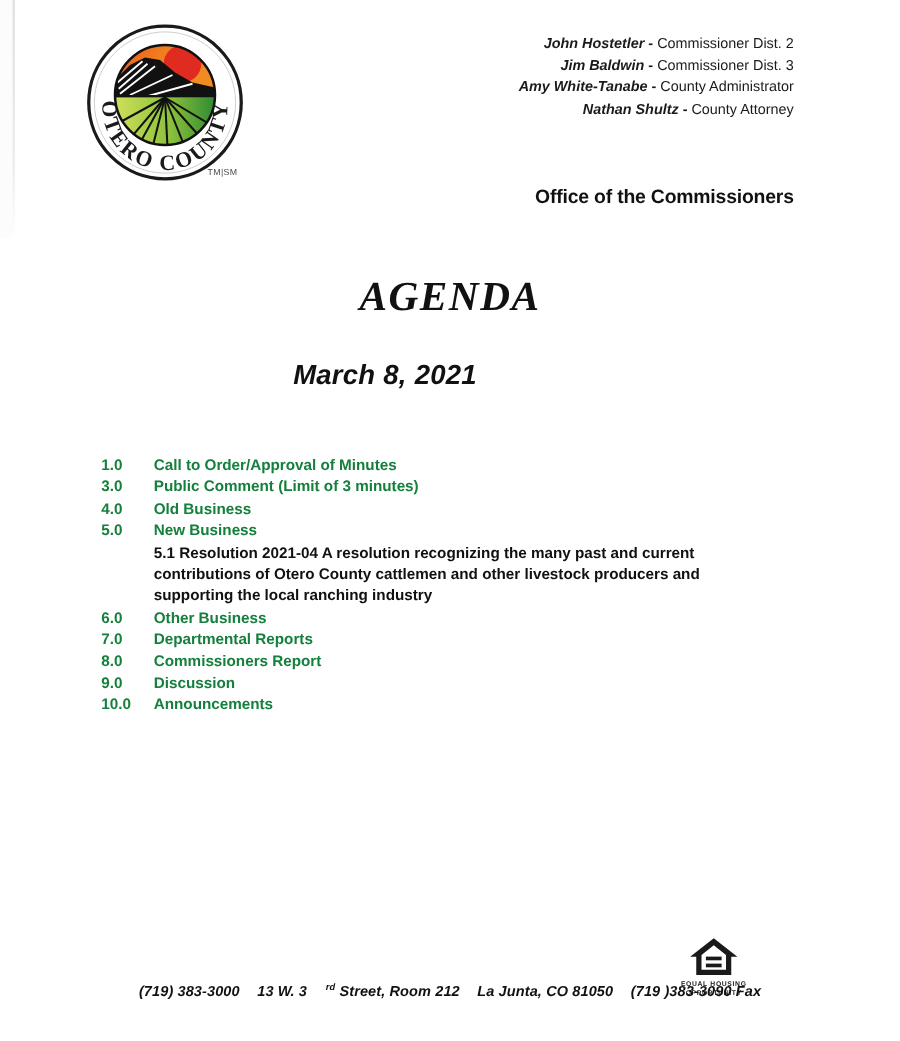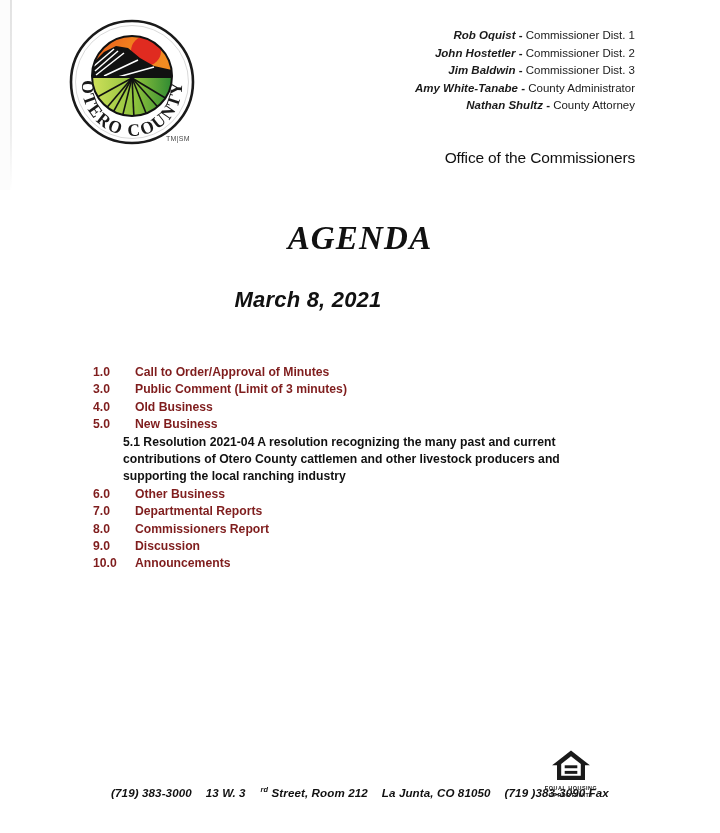--- a/index.html
+++ b/index.html
@@ -80,21 +80,21 @@
     font-style: italic;
   }
   .official-sep { font-weight: bold; }
   .official-title { font-weight: normal; font-style: normal; }
 
   .office-title {
     position: absolute;
     right: 85px;
     top: 149px;
     font-size: 15.5px;
-    font-weight: normal;
+    font-weight: bold;
     letter-spacing: -0.15px;
     color: #111;
     white-space: nowrap;
   }
 
   
   .agenda-title {
     position: absolute;
     left: 0;
     top: 220px;
@@ -126,22 +126,21 @@
     left: 81px;
     top: 364px;
     width: 520px;
   }
   .agenda-row {
     display: flex;
     align-items: flex-start;
     font-size: 12.2px;
     font-weight: bold;
     line-height: 17.4px;
-    color: #7f1d1d;
-    margin-left: 12px;
+    color: #15803d;
   }
   .agenda-num {
     width: 42px;
     flex: 0 0 42px;
   }
   .agenda-label {
     flex: 1 1 auto;
   }
   .agenda-sub {
     margin-left: 42px;
@@ -247,25 +246,20 @@
 
         <path id="ringPath" d="M 14 68 A 50 50 0 0 0 114 68" fill="none"></path>
         <text font-family="'Liberation Serif', serif" font-size="17.5" font-weight="bold" fill="#1a1a1a" letter-spacing="2">
           <textPath href="#ringPath" startOffset="50%" text-anchor="middle">OTERO COUNTY</textPath>
         </text>
       </svg>
     </div>
     <div class="tmsm">TM|SM</div>
 
     <div class="officials">
-      <div class="official-line">
-        <span class="official-name">Rob Oquist</span>
-        <span class="official-sep">-</span>
-        <span class="official-title">Commissioner Dist. 1</span>
-      </div>
       <div class="official-line">
         <span class="official-name">John Hostetler</span>
         <span class="official-sep">-</span>
         <span class="official-title">Commissioner Dist. 2</span>
       </div>
       <div class="official-line">
         <span class="official-name">Jim Baldwin</span>
         <span class="official-sep">-</span>
         <span class="official-title">Commissioner Dist. 3</span>
       </div>

